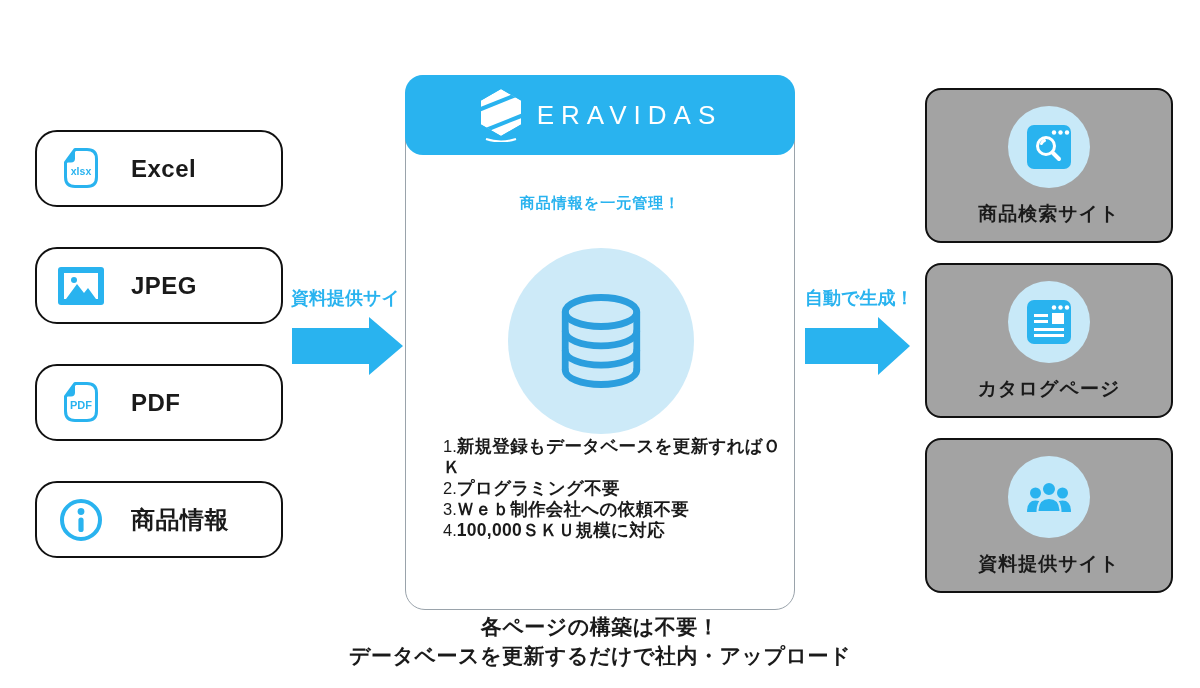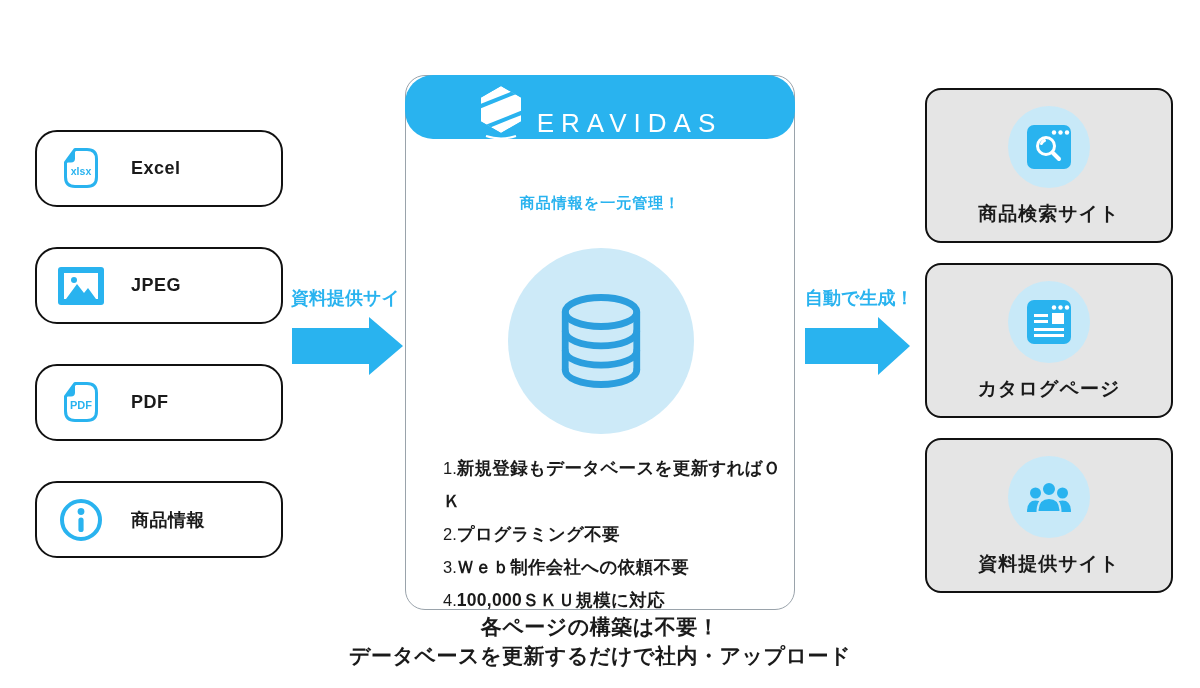--- a/index.html
+++ b/index.html
@@ -8,48 +8,48 @@
     font-family:"Liberation Sans", sans-serif; color:var(--text,#1a1a1a);
     overflow:hidden;
   }
   
   .inbox {
     position:absolute; left:35px; width:248px; height:77px;
     border:2px solid var(--box-border,#111); border-radius:22px; background:#fff;
     display:flex; align-items:center; box-sizing:border-box; padding-left:20px;
   }
   .inbox .ic { width:48px; height:46px; flex:0 0 48px; display:flex; align-items:center; justify-content:center; }
-  .inbox .label { font-weight:bold; font-size:18px; margin-left:26px; letter-spacing:.5px; }
+  .inbox .label { font-weight:bold; font-size:24px; margin-left:26px; letter-spacing:.5px; }
   
   .arrow-group { position:absolute; width:112px; text-align:center; }
   .arrow-label { color:var(--primary,#29b3ef); font-weight:bold; font-size:18px; white-space:nowrap; display:block; margin-bottom:7px; }
   
   .center-box {
     position:absolute; left:405px; top:75px; width:390px; height:535px;
     border:1px solid var(--center-border,#9aa3ab); border-radius:20px; background:#fff; box-sizing:border-box;
   }
   .center-header {
-    position:absolute; left:-1px; top:-1px; width:calc(100% + 2px); height:64px;
-    background:var(--primary,#29b3ef); border-radius:28px;
-    display:flex; align-items:flex-end; justify-content:center;
+    position:absolute; left:-1px; top:-1px; width:calc(100% + 2px); height:80px;
+    background:var(--primary,#29b3ef); border-radius:18px;
+    display:flex; align-items:center; justify-content:center;
   }
   .brand-text { color:#fff; font-size:26px; letter-spacing:7px; margin-left:13px; font-weight:normal; }
   .tagline { position:absolute; top:118px; left:0; width:100%; text-align:center;
     color:var(--primary,#29b3ef); font-size:15px; font-weight:bold; letter-spacing:1px; }
   .db-circle {
     position:absolute; left:102px; top:172px; width:186px; height:186px; border-radius:50%;
     background:var(--circle-bg,#cdeaf8); display:flex; align-items:center; justify-content:center;
   }
-  .features { position:absolute; left:37px; top:376px; font-size:17.5px; line-height:33px; }
+  .features { position:absolute; left:37px; top:360px; font-size:17.5px; line-height:21px; }
   .feature .num { font-weight:normal; font-size:16.5px; }
   .feature .txt { font-weight:bold; letter-spacing:.3px; }
   
   .outbox {
     position:absolute; left:925px; width:248px; height:155px;
-    border:2px solid var(--box-border,#111); border-radius:16px; background:#e5e5e5;
+    border:2px solid var(--box-border,#111); border-radius:16px; background:#a3a3a3;
     display:flex; flex-direction:column; align-items:center; box-sizing:border-box;
   }
   .outcircle {
     width:82px; height:82px; border-radius:50%; background:var(--out-circle-bg,#c8e9f8);
     margin-top:16px; display:flex; align-items:center; justify-content:center;
   }
   .outlabel { font-weight:bold; font-size:19px; margin-top:13px; letter-spacing:1px; }
   
   .caption { position:absolute; top:612px; left:0; width:1200px; text-align:center;
     font-weight:bold; font-size:21px; line-height:29px; letter-spacing:.5px; }

